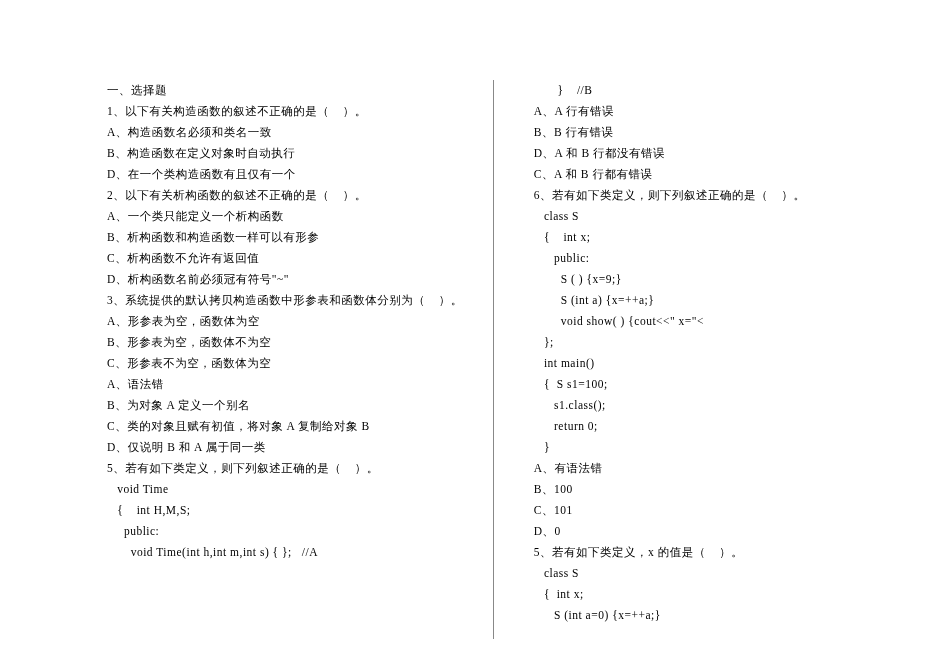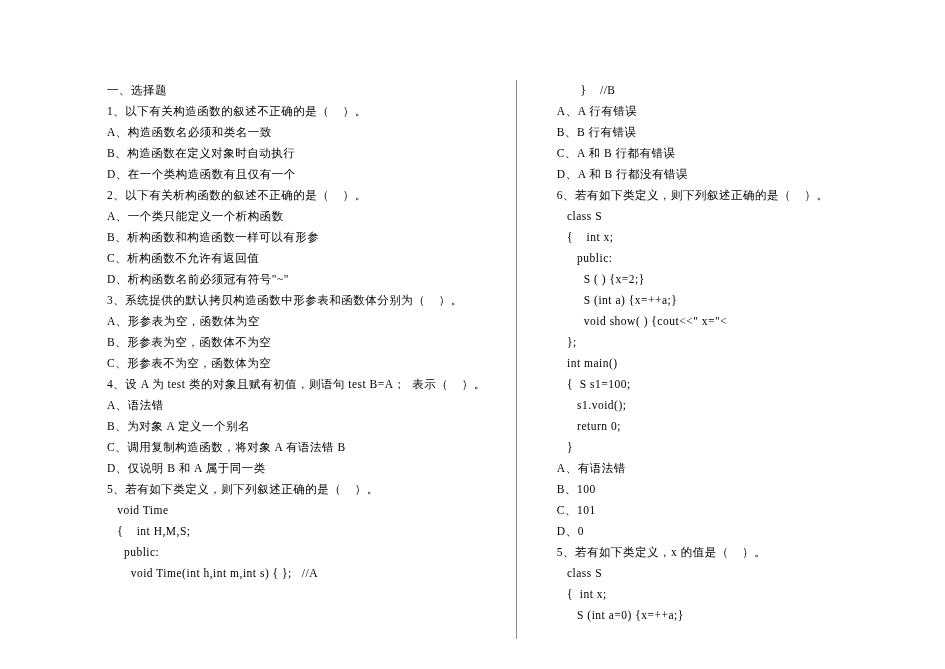--- a/index.html
+++ b/index.html
@@ -53,48 +53,47 @@
     <div class="line">D、在一个类构造函数有且仅有一个</div>
     <div class="line">2、以下有关析构函数的叙述不正确的是（    ）。</div>
     <div class="line">A、一个类只能定义一个析构函数</div>
     <div class="line">B、析构函数和构造函数一样可以有形参</div>
     <div class="line">C、析构函数不允许有返回值</div>
     <div class="line">D、析构函数名前必须冠有符号"~"</div>
     <div class="line">3、系统提供的默认拷贝构造函数中形参表和函数体分别为（    ）。</div>
     <div class="line">A、形参表为空，函数体为空</div>
     <div class="line">B、形参表为空，函数体不为空</div>
     <div class="line">C、形参表不为空，函数体为空</div>
-    <div class="line">4、设 A 为 test 类的对象且赋有初值，则语句 test B=A；  表示（    ）。</div>
     <div class="line">A、语法错</div>
     <div class="line">B、为对象 A 定义一个别名</div>
-    <div class="line">C、调用复制构造函数，将对象 A 有语法错 B</div>
+    <div class="line">C、类的对象且赋有初值，将对象 A 复制给对象 B</div>
     <div class="line">D、仅说明 B 和 A 属于同一类</div>
     <div class="line">5、若有如下类定义，则下列叙述正确的是（    ）。</div>
     <div class="line">   void Time</div>
     <div class="line">   {    int H,M,S;</div>
     <div class="line">     public:</div>
     <div class="line">       void Time(int h,int m,int s) { };   //A</div>
   </div>
   <div class="column column-right">
     <div class="line">       }    //B</div>
     <div class="line">A、A 行有错误</div>
     <div class="line">B、B 行有错误</div>
+    <div class="line">D、A 和 B 行都没有错误</div>
     <div class="line">C、A 和 B 行都有错误</div>
-    <div class="line">D、A 和 B 行都没有错误</div>
     <div class="line">6、若有如下类定义，则下列叙述正确的是（    ）。</div>
     <div class="line">   class S</div>
     <div class="line">   {    int x;</div>
     <div class="line">      public:</div>
-    <div class="line">        S ( ) {x=2;}</div>
+    <div class="line">        S ( ) {x=9;}</div>
     <div class="line">        S (int a) {x=++a;}</div>
     <div class="line">        void show( ) {cout&lt;&lt;" x="&lt;</div>
     <div class="line">   };</div>
     <div class="line">   int main()</div>
     <div class="line">   {  S s1=100;</div>
-    <div class="line">      s1.void();</div>
+    <div class="line">      s1.class();</div>
     <div class="line">      return 0;</div>
     <div class="line">   }</div>
     <div class="line">A、有语法错</div>
     <div class="line">B、100</div>
     <div class="line">C、101</div>
     <div class="line">D、0</div>
     <div class="line">5、若有如下类定义，x 的值是（    ）。</div>
     <div class="line">   class S</div>
     <div class="line">   {  int x;</div>
     <div class="line">      S (int a=0) {x=++a;}</div>

